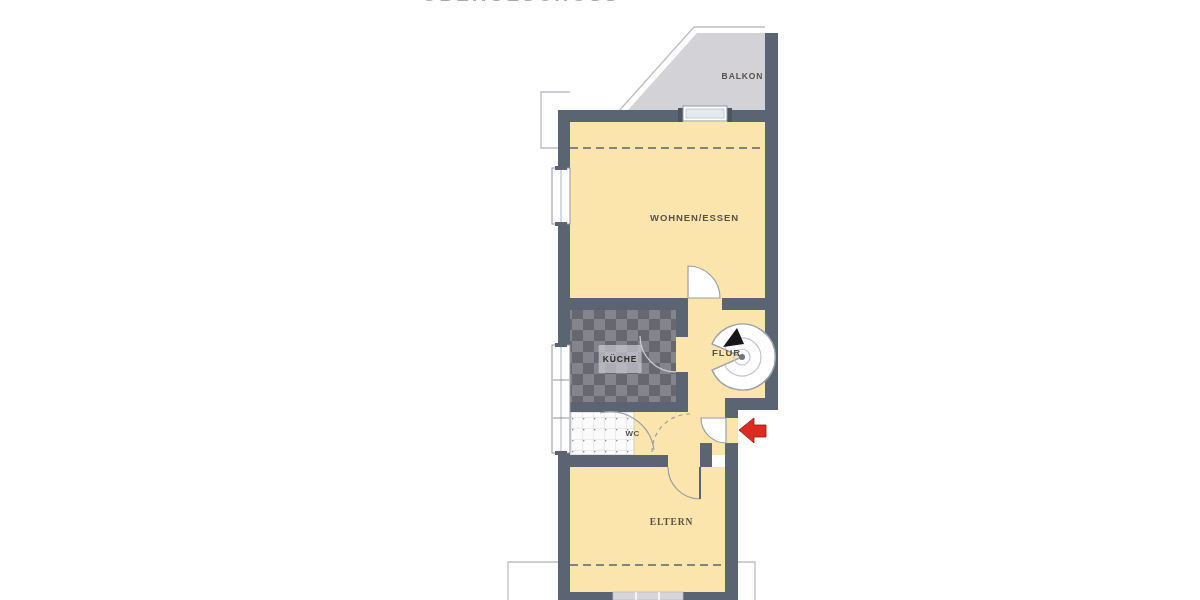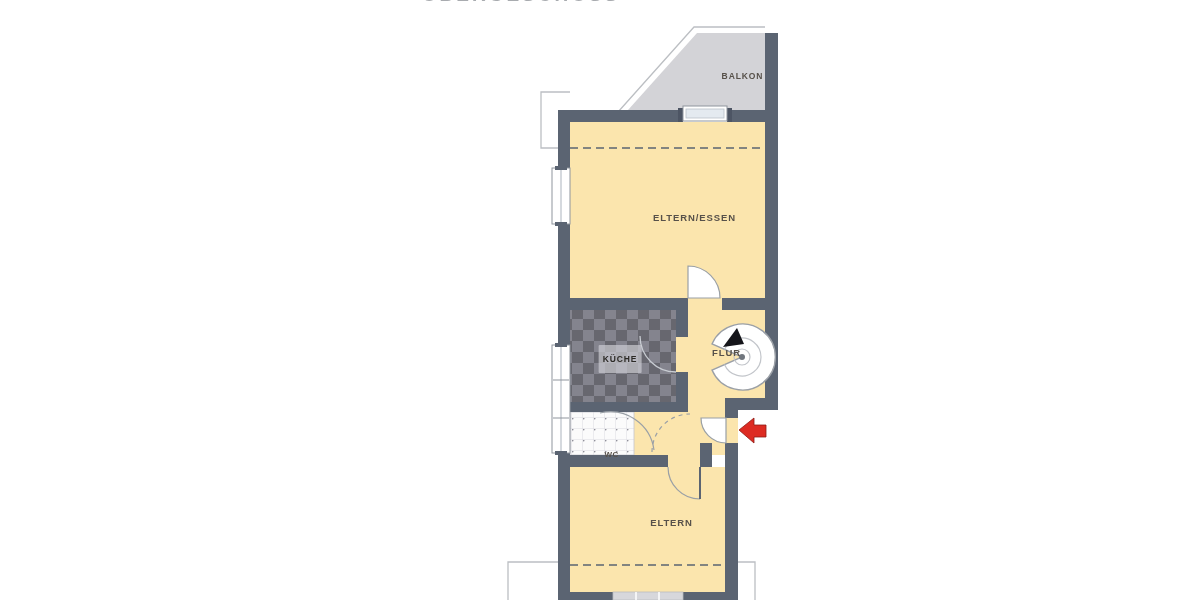--- a/index.html
+++ b/index.html
@@ -144,19 +144,19 @@
       <path d="M724.5,349.6 A19,19 0 1 1 724.5,364.4" fill="none" stroke="#c2c5ca" stroke-width="1.2"></path>
       <circle cx="742" cy="357" r="8" fill="none" stroke="#c2c5ca" stroke-width="1.2"></circle>
       <circle cx="742" cy="357" r="3" fill="#70767e"></circle>
       <polygon points="737,328 723,347 744,344" fill="#15151a"></polygon>
     </g>
 
     <polygon points="739,430 754,418 754,425 766,425 766,437 754,437 754,443" fill="#dd2b22" stroke="#8e1b14" stroke-width="0.8"></polygon>
   </svg>
 
   <span class="room-label" style="left:719px;top:76px;font-size:8.5px;">BALKON</span>
-  <span class="room-label" style="left:671px;top:217px;">ELTERN/ESSEN</span>
+  <span class="room-label" style="left:671px;top:217px;">WOHNEN/ESSEN</span>
   <span class="room-label backed" style="left:620px;top:359px;font-size:8.5px;">KÜCHE</span>
   <span class="room-label" style="left:703px;top:352px;">FLUR</span>
-  <span class="room-label small" style="left:588px;top:433px;margin-top:21px;">WC</span>
-  <span class="room-label" style="left:648px;top:522px;">ELTERN</span>
+  <span class="room-label small" style="left:609px;top:433px;">WC</span>
+  <span class="room-label" style="left:648px;top:522px;font-family:Liberation Serif, serif;">ELTERN</span>
 
 </div>
 
 </body></html>

